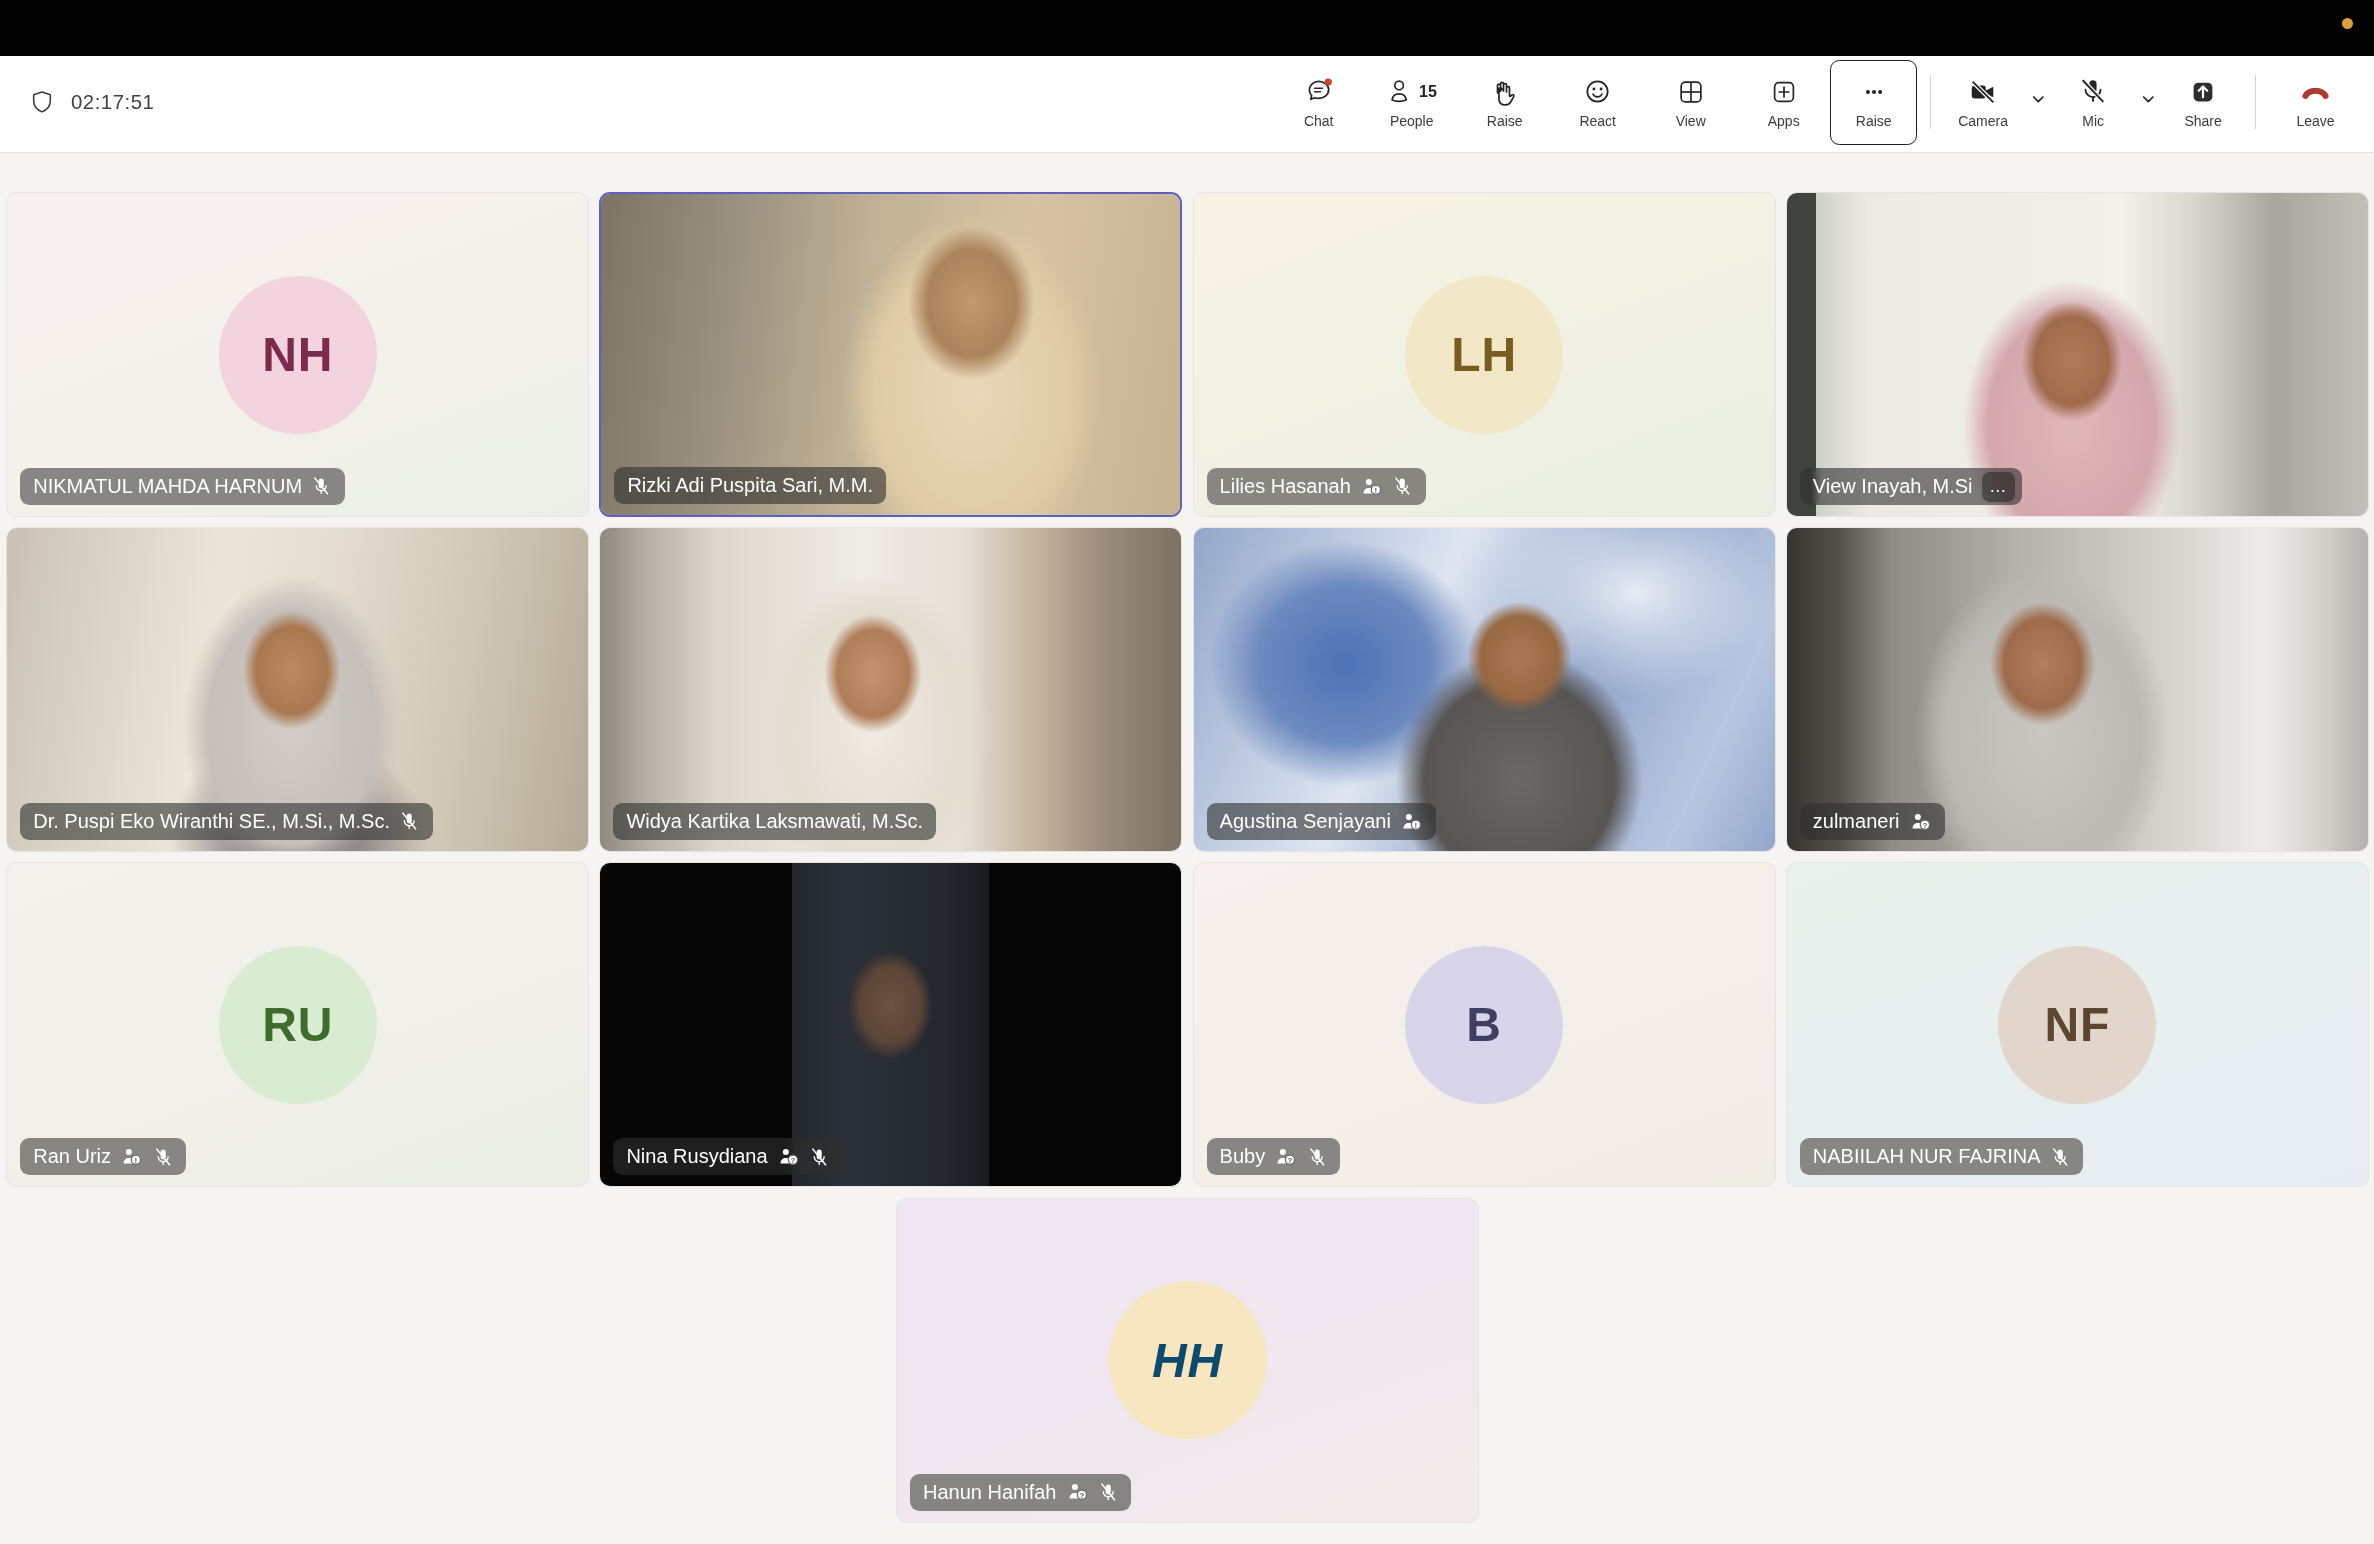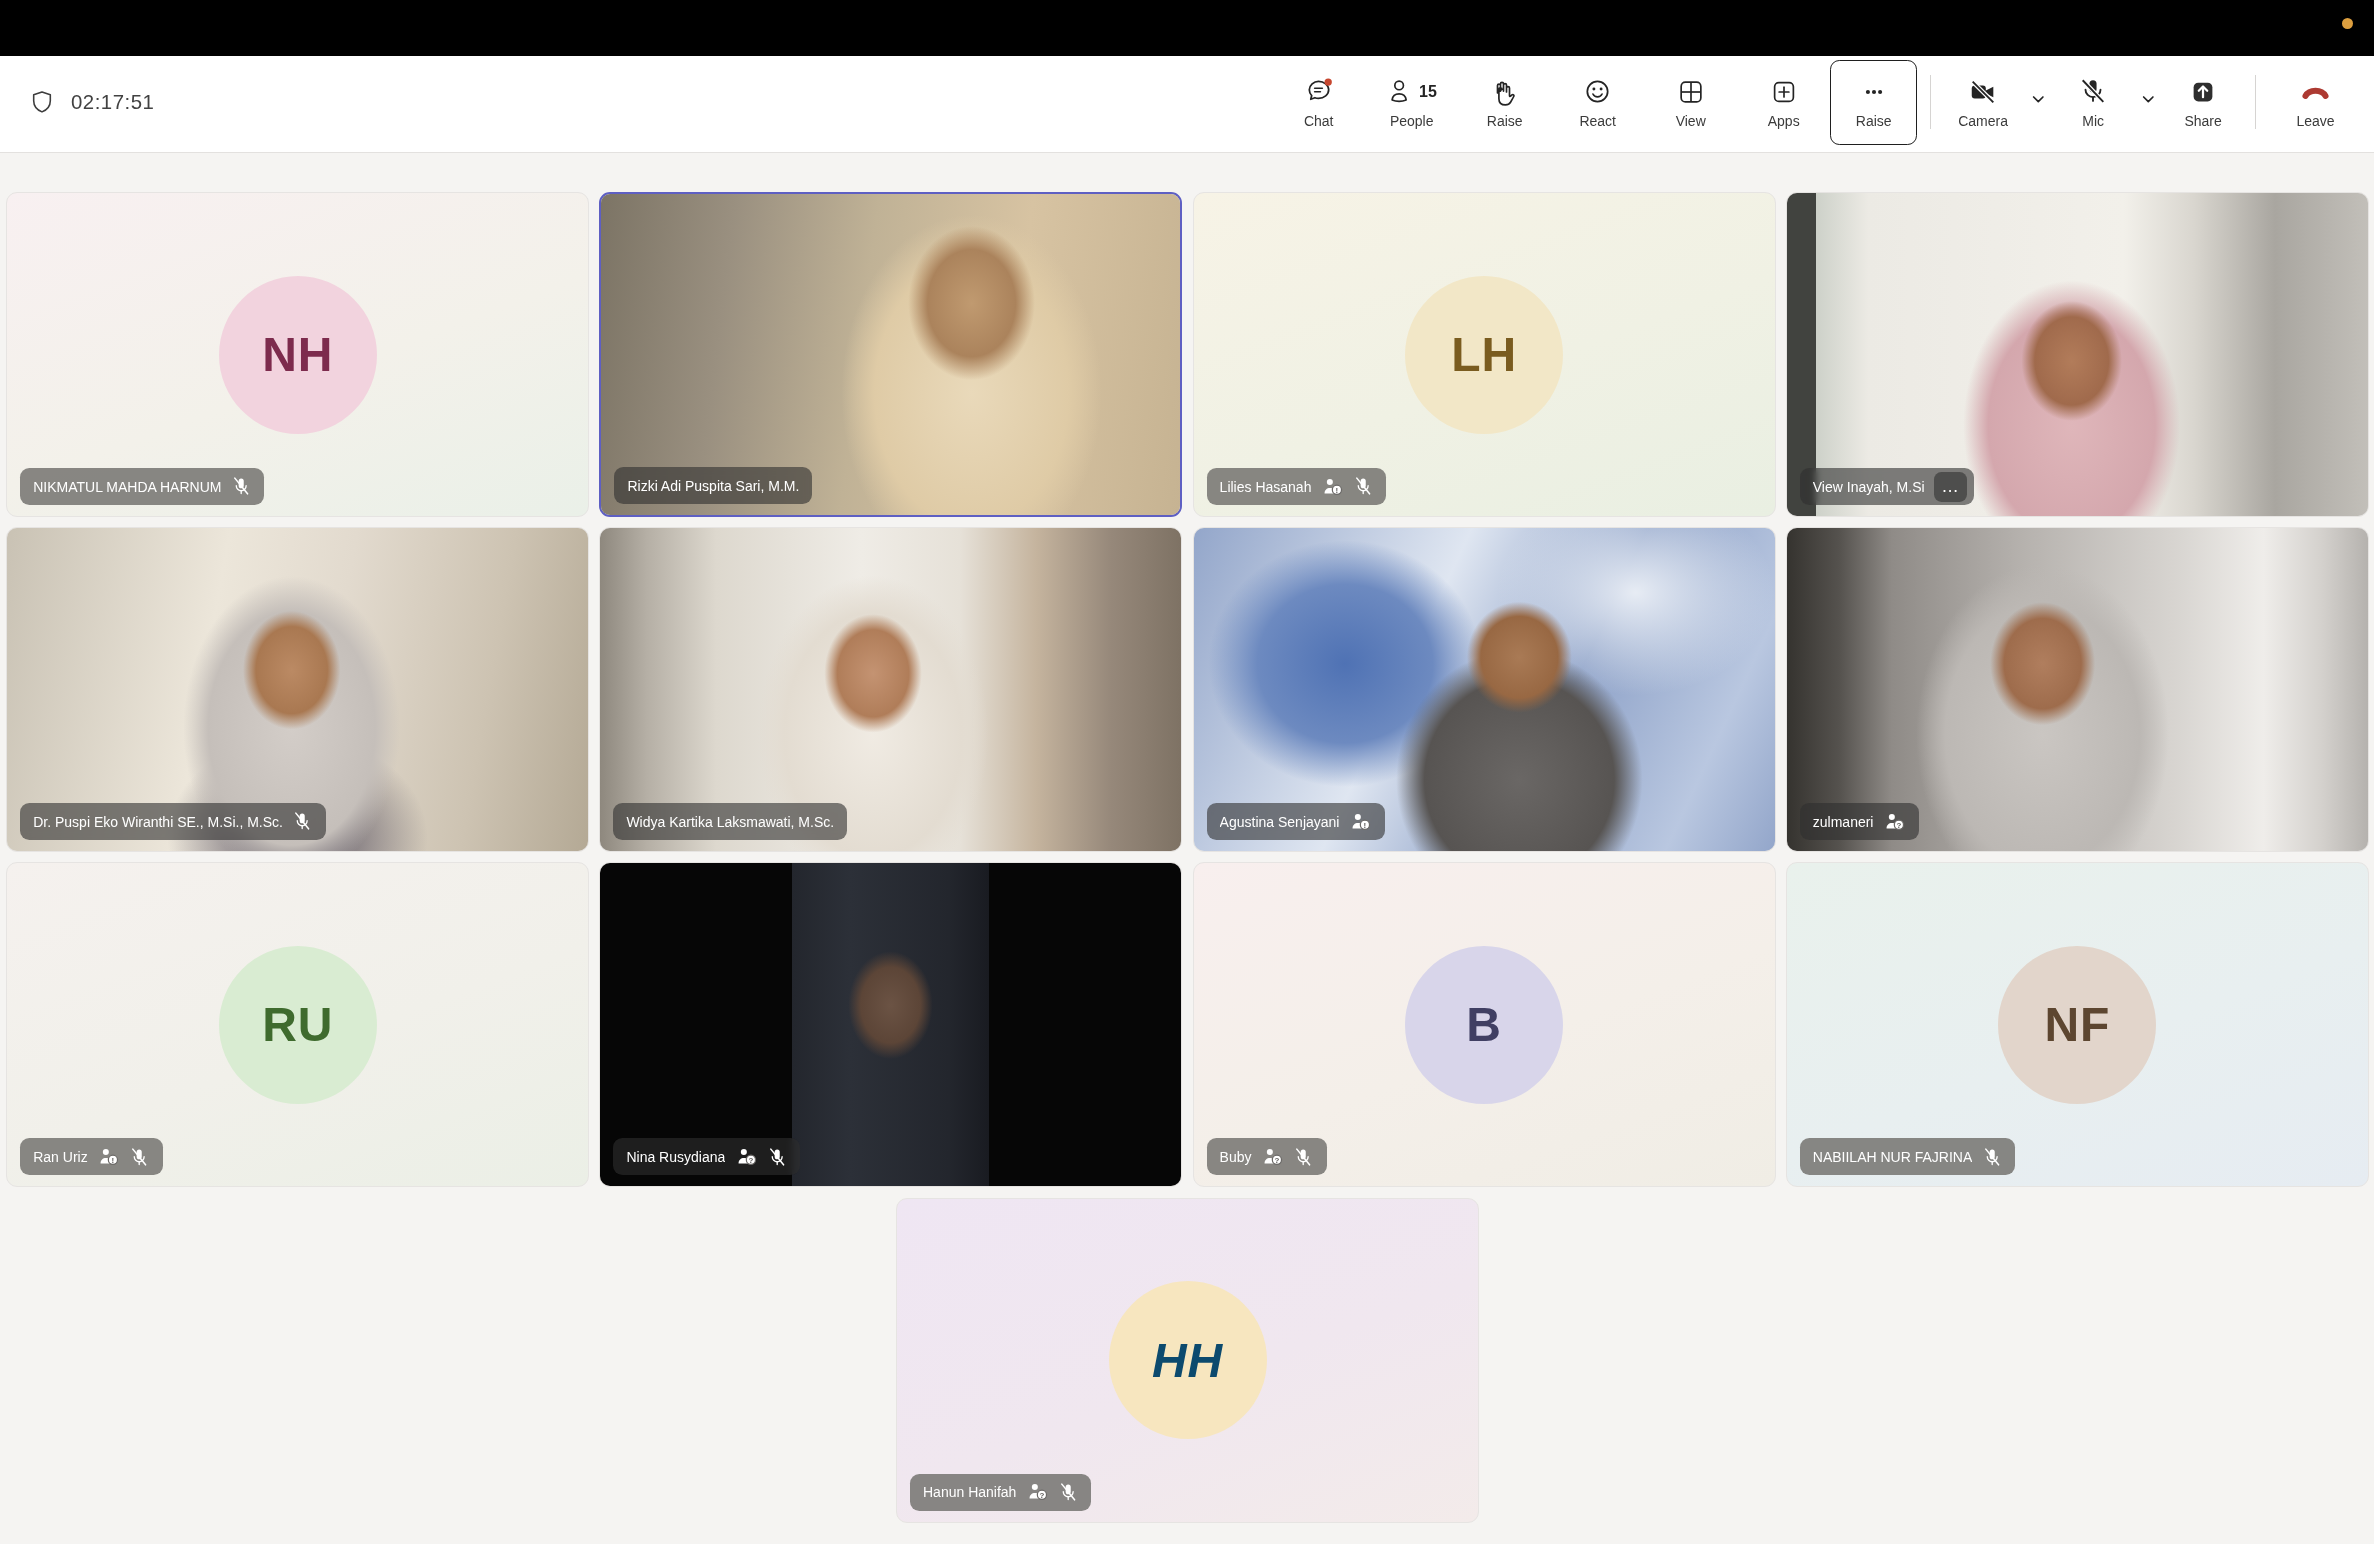--- a/index.html
+++ b/index.html
@@ -29,21 +29,21 @@
   
   .grid{display:flex;flex-wrap:wrap;justify-content:center;gap:10.2px;padding-top:39px;}
   .tile{position:relative;width:583px;height:325px;border-radius:11px;overflow:hidden;border:0.9px solid #e6e4e2;background:#eceae8;cursor:pointer;}
   .tile.active{border:2.8px solid #5e5fc3;}
   .vf{position:absolute;inset:0;}
   .avatar-wrap{position:absolute;inset:0;display:flex;align-items:center;justify-content:center;}
   .avatar{width:158px;height:158px;border-radius:50%;display:flex;align-items:center;justify-content:center;font-size:48px;font-weight:bold;letter-spacing:0.9px;}
   .plate{position:absolute;left:13px;bottom:11px;height:37px;border-radius:9.3px;display:flex;align-items:center;gap:9.3px;padding:0 13px;max-width:92%;}
   .plate.on-light{background:rgba(118,116,113,.86);}
   .plate.on-video{background:rgba(46,46,46,.6);backdrop-filter:blur(3.7px);}
-  .pname{color:#fff;font-size:14px;white-space:nowrap;overflow:hidden;text-overflow:ellipsis;}
+  .pname{color:#fff;font-size:20px;white-space:nowrap;overflow:hidden;text-overflow:ellipsis;}
   .p-ico{display:flex;align-items:center;}
   .more-chip{margin-left:0;margin-right:-5.6px;min-width:33px;height:30px;border-radius:7.4px;background:rgba(25,25,25,.45);color:#fff;font-size:17.6px;display:flex;align-items:center;justify-content:center;border:none;cursor:pointer;letter-spacing:0.9px;}
 
   
   .vv1{background:radial-gradient(88px 107px at 64% 34%,#c09a70 0%,#ab835c 50%,rgba(0,0,0,0) 72%),radial-gradient(176px 241px at 64% 62%,#e9d9ba 0%,#dfcba6 55%,rgba(0,0,0,0) 74%),linear-gradient(97deg,#7c7465 0%,#9a9080 22%,#c0b296 45%,#d7c3a2 70%,#c6b392 100%);}
   .vv2{background:radial-gradient(67px 80px at 49% 52%,#b27c5a 0%,#a06a4c 55%,rgba(0,0,0,0) 75%),radial-gradient(139px 186px at 49% 72%,#dfb6ba 0%,#d4a7ad 60%,rgba(0,0,0,0) 78%),linear-gradient(90deg,#41433f 0%,#41433f 5%,#cdd1c9 5%,#eceae4 14%,#f2f0ea 58%,#d9d6cf 70%,#a9a6a0 84%,#c2bfb9 100%);}
   .vv3{background:radial-gradient(65px 79px at 49% 44%,#bb8a64 0%,#a97851 55%,rgba(0,0,0,0) 75%),radial-gradient(139px 195px at 49% 62%,#d3cdc8 0%,#c5bfba 60%,rgba(0,0,0,0) 78%),radial-gradient(186px 148px at 50% 96%,#4a4454 0%,rgba(0,0,0,0) 70%),linear-gradient(100deg,#c9c2b4 0%,#ece6da 35%,#e2dace 55%,#cdc3b2 80%,#b4a995 100%);}
   .vv4{background:radial-gradient(65px 79px at 47% 45%,#c49372 0%,#b07d59 55%,rgba(0,0,0,0) 75%),radial-gradient(148px 204px at 47% 64%,#f0ebe3 0%,#e3dcd1 60%,rgba(0,0,0,0) 78%),linear-gradient(90deg,#8e887e 0%,#b5afa5 8%,#ddd8ce 20%,#efece6 45%,#e6e1d8 62%,#c5b49e 75%,#96887a 88%,#7e7264 100%);}
   .vv5{background:radial-gradient(70px 74px at 56% 40%,#a97a55 0%,#986843 55%,rgba(0,0,0,0) 75%),radial-gradient(158px 167px at 56% 78%,#6a6765 0%,#575452 60%,rgba(0,0,0,0) 78%),radial-gradient(195px 176px at 26% 42%,#4f72b4 0%,#6d8ac0 45%,rgba(0,0,0,0) 70%),radial-gradient(213px 158px at 76% 20%,#e7ecf4 0%,rgba(0,0,0,0) 65%),linear-gradient(115deg,#93a6ca 0%,#dfe6f1 38%,#8ea2c8 62%,#b9c7e0 85%,#93a6ca 100%);}
   .vv6{background:radial-gradient(70px 82px at 44% 42%,#b07e5e 0%,#9e6c4c 55%,rgba(0,0,0,0) 75%),radial-gradient(162px 218px at 44% 64%,#cac6c2 0%,#bcb8b4 60%,rgba(0,0,0,0) 78%),linear-gradient(90deg,#35332f 0%,#55524e 9%,#8f8b87 18%,#b5b1ad 40%,#d9d6d2 68%,#efedea 82%,#d4d1cd 92%,#b5b2ae 100%);}

